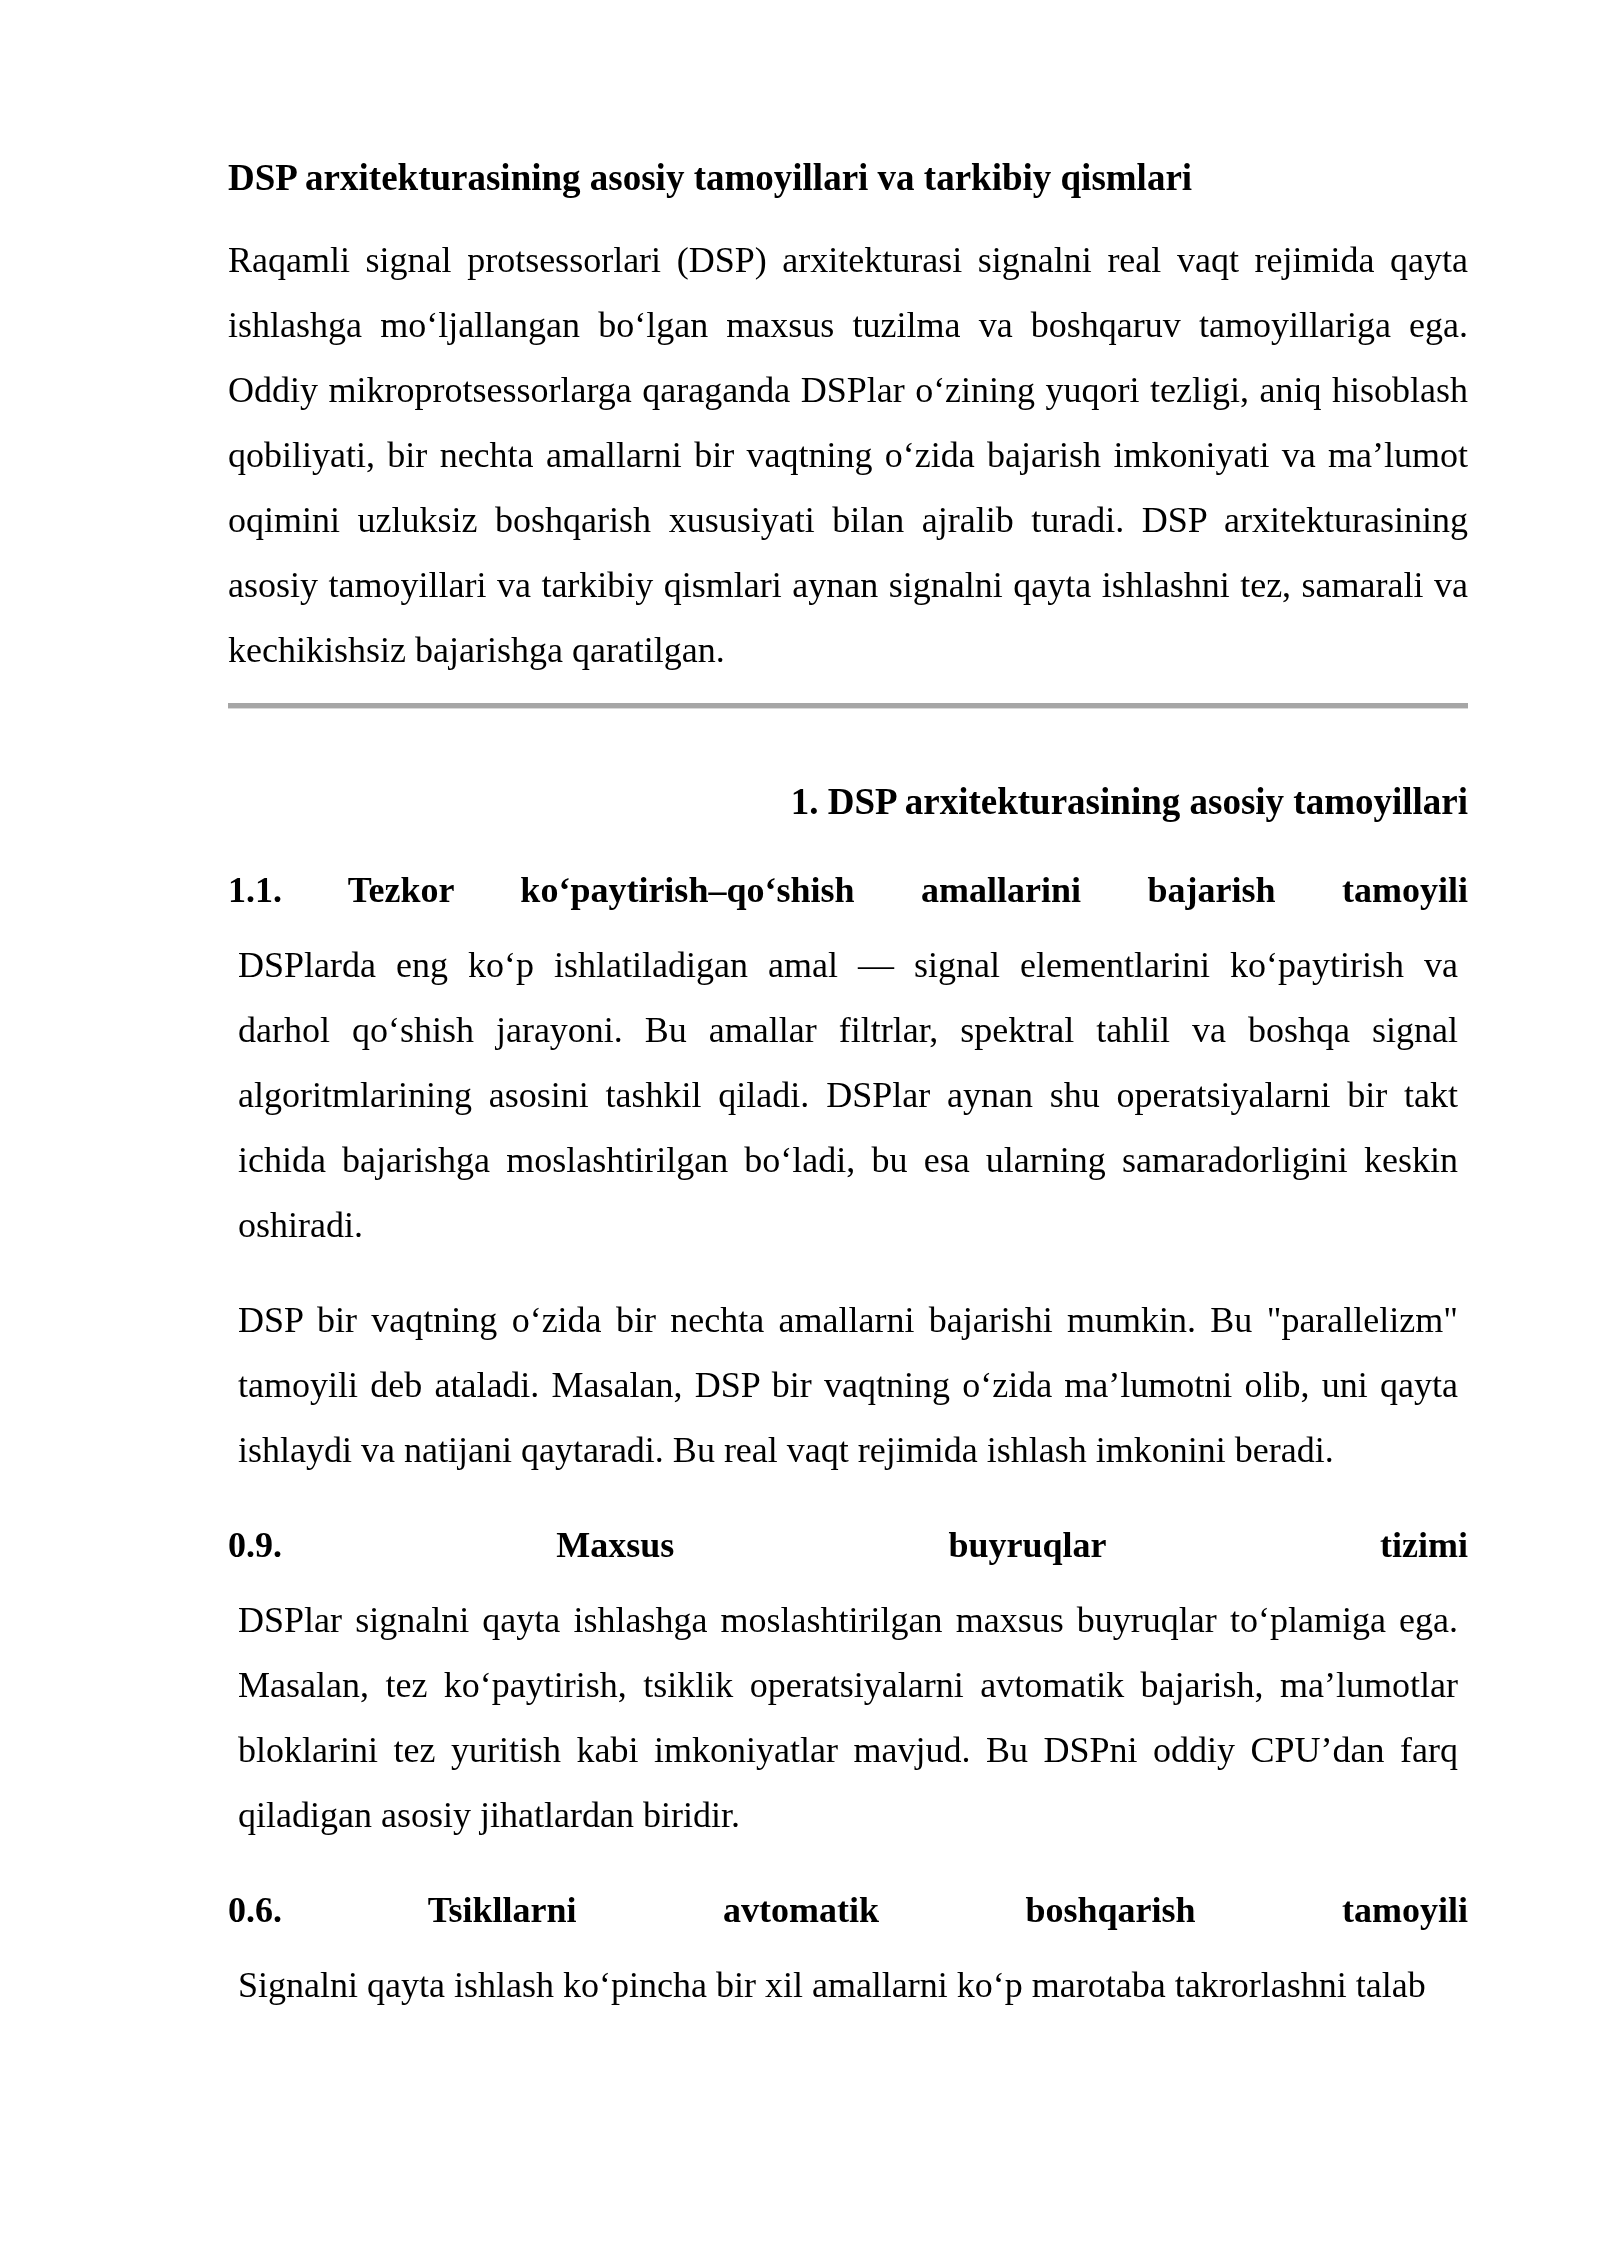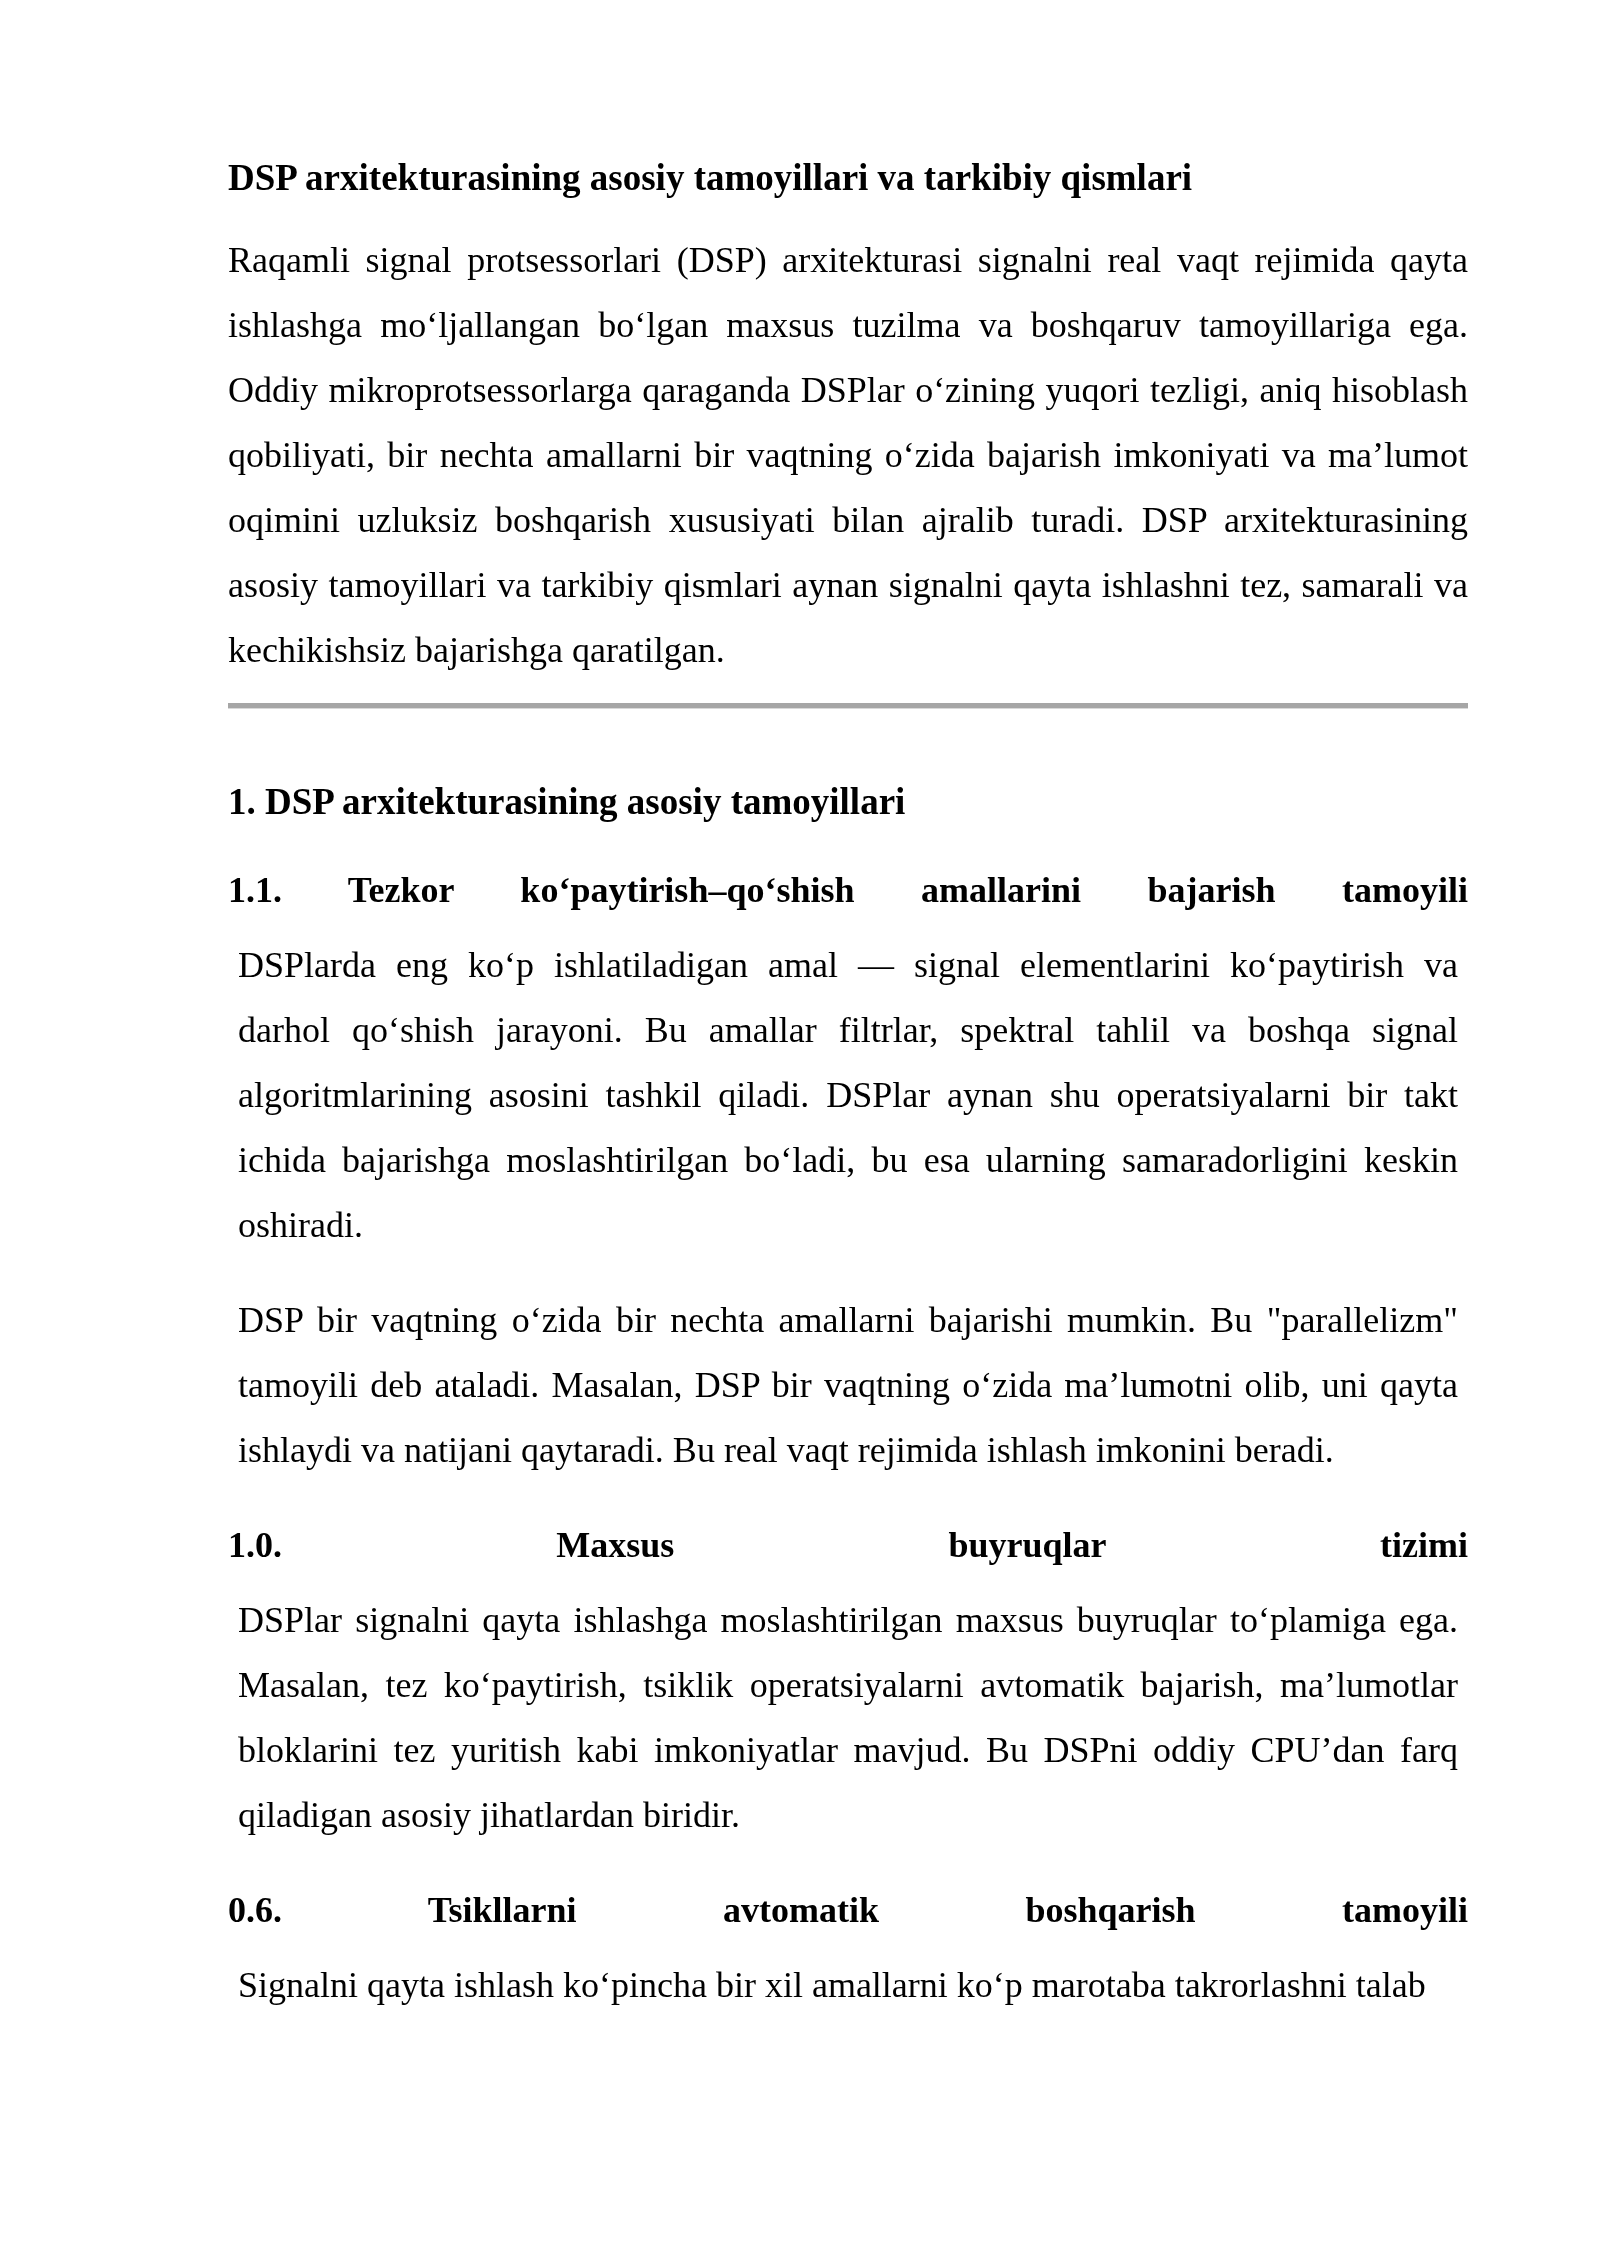--- a/index.html
+++ b/index.html
@@ -42,21 +42,21 @@
   .divider {
     height: 5px;
     margin: 20px 0 0 0;
     background: var(--divider-color, #a6a6a6);
     border-bottom: 1px solid #d9d9d9;
   }
   .section-heading {
     font-size: 37px;
     font-weight: bold;
     margin: 60px 0 24px 0;
-    text-align: left;
+    text-align: right;
   }
   .subsection {
     margin: 0 0 30px 0;
   }
   .subsection-heading {
     font-weight: bold;
     margin: 0;
     text-align: justify;
     text-align-last: justify;
   }
@@ -82,21 +82,21 @@
     <div class="subsection">
       <div class="subsection-heading">1.1. Tezkor ko‘paytirish–qo‘shish amallarini bajarish tamoyili</div>
       <p class="subsection-body">DSPlarda eng ko‘p ishlatiladigan amal — signal elementlarini ko‘paytirish va darhol qo‘shish jarayoni. Bu amallar filtrlar, spektral tahlil va boshqa signal algoritmlarining asosini tashkil qiladi. DSPlar aynan shu operatsiyalarni bir takt ichida bajarishga moslashtirilgan bo‘ladi, bu esa ularning samaradorligini keskin oshiradi.</p>
     </div>
 
     <div class="subsection">
       <p class="subsection-body">DSP bir vaqtning o‘zida bir nechta amallarni bajarishi mumkin. Bu "parallelizm" tamoyili deb ataladi. Masalan, DSP bir vaqtning o‘zida ma’lumotni olib, uni qayta ishlaydi va natijani qaytaradi. Bu real vaqt rejimida ishlash imkonini beradi.</p>
     </div>
 
     <div class="subsection">
-      <div class="subsection-heading">1.0. Maxsus buyruqlar tizimi</div>
+      <div class="subsection-heading">0.9. Maxsus buyruqlar tizimi</div>
       <p class="subsection-body">DSPlar signalni qayta ishlashga moslashtirilgan maxsus buyruqlar to‘plamiga ega. Masalan, tez ko‘paytirish, tsiklik operatsiyalarni avtomatik bajarish, ma’lumotlar bloklarini tez yuritish kabi imkoniyatlar mavjud. Bu DSPni oddiy CPU’dan farq qiladigan asosiy jihatlardan biridir.</p>
     </div>
 
     <div class="subsection">
       <div class="subsection-heading">0.6. Tsikllarni avtomatik boshqarish tamoyili</div>
       <p class="subsection-body">Signalni qayta ishlash ko‘pincha bir xil amallarni ko‘p marotaba takrorlashni talab</p>
     </div>
 
   </div>
 </div>

